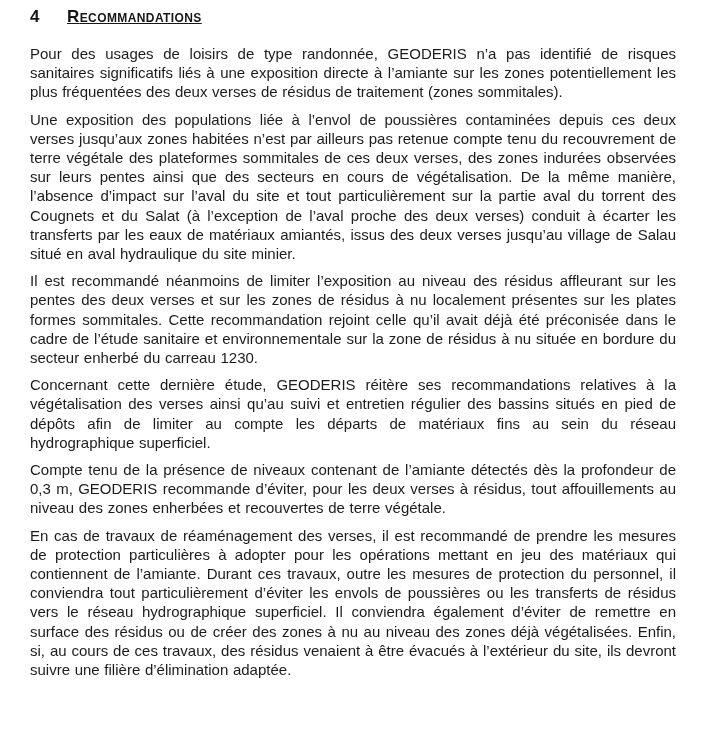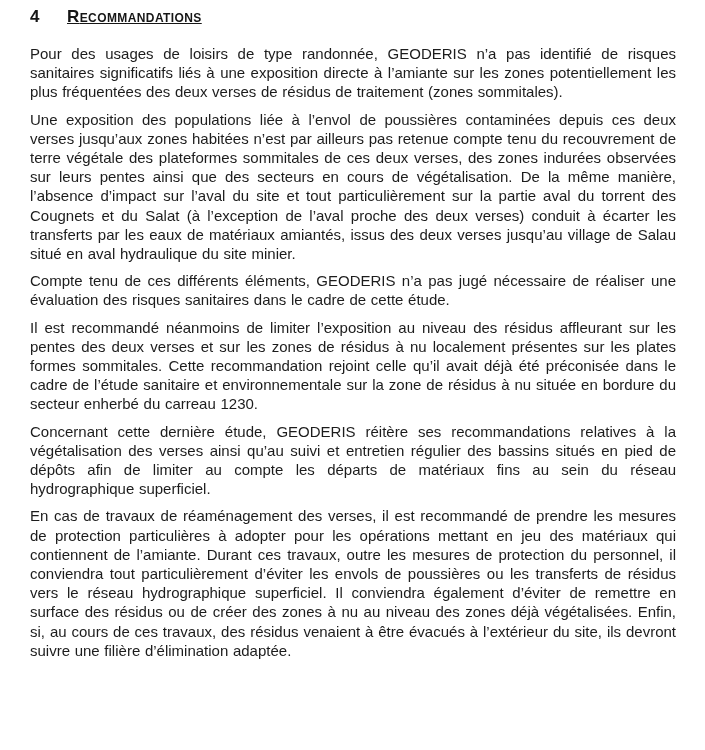--- a/index.html
+++ b/index.html
@@ -55,19 +55,19 @@
 <div class="page">
 
   <h1 class="section-heading">
     <span class="section-number">4</span>
     <span class="section-title">Recommandations</span>
   </h1>
 
   <div class="body-text">
     <p>Pour des usages de loisirs de type randonnée, GEODERIS n’a pas identifié de risques sanitaires significatifs liés à une exposition directe à l’amiante sur les zones potentiellement les plus fréquentées des deux verses de résidus de traitement (zones sommitales).</p>
     <p>Une exposition des populations liée à l’envol de poussières contaminées depuis ces deux verses jusqu’aux zones habitées n’est par ailleurs pas retenue compte tenu du recouvrement de terre végétale des plateformes sommitales de ces deux verses, des zones indurées observées sur leurs pentes ainsi que des secteurs en cours de végétalisation. De la même manière, l’absence d’impact sur l’aval du site et tout particulièrement sur la partie aval du torrent des Cougnets et du Salat (à l’exception de l’aval proche des deux verses) conduit à écarter les transferts par les eaux de matériaux amiantés, issus des deux verses jusqu’au village de Salau situé en aval hydraulique du site minier.</p>
-    <p>Compte tenu de ces différents éléments, GEODERIS n’a pas jugé nécessaire de réaliser une évaluation des risques sanitaires dans le cadre de cette étude.</p>
     <p>Il est recommandé néanmoins de limiter l’exposition au niveau des résidus affleurant sur les pentes des deux verses et sur les zones de résidus à nu localement présentes sur les plates formes sommitales. Cette recommandation rejoint celle qu’il avait déjà été préconisée dans le cadre de l’étude sanitaire et environnementale sur la zone de résidus à nu située en bordure du secteur enherbé du carreau 1230.</p>
     <p>Concernant cette dernière étude, GEODERIS réitère ses recommandations relatives à la végétalisation des verses ainsi qu’au suivi et entretien régulier des bassins situés en pied de dépôts afin de limiter au compte les départs de matériaux fins au sein du réseau hydrographique superficiel.</p>
+    <p>Compte tenu de la présence de niveaux contenant de l’amiante détectés dès la profondeur de 0,3 m, GEODERIS recommande d’éviter, pour les deux verses à résidus, tout affouillements au niveau des zones enherbées et recouvertes de terre végétale.</p>
     <p>En cas de travaux de réaménagement des verses, il est recommandé de prendre les mesures de protection particulières à adopter pour les opérations mettant en jeu des matériaux qui contiennent de l’amiante. Durant ces travaux, outre les mesures de protection du personnel, il conviendra tout particulièrement d’éviter les envols de poussières ou les transferts de résidus vers le réseau hydrographique superficiel. Il conviendra également d’éviter de remettre en surface des résidus ou de créer des zones à nu au niveau des zones déjà végétalisées. Enfin, si, au cours de ces travaux, des résidus venaient à être évacués à l’extérieur du site, ils devront suivre une filière d’élimination adaptée.</p>
   </div>
 
 </div>
 
 </body></html>

